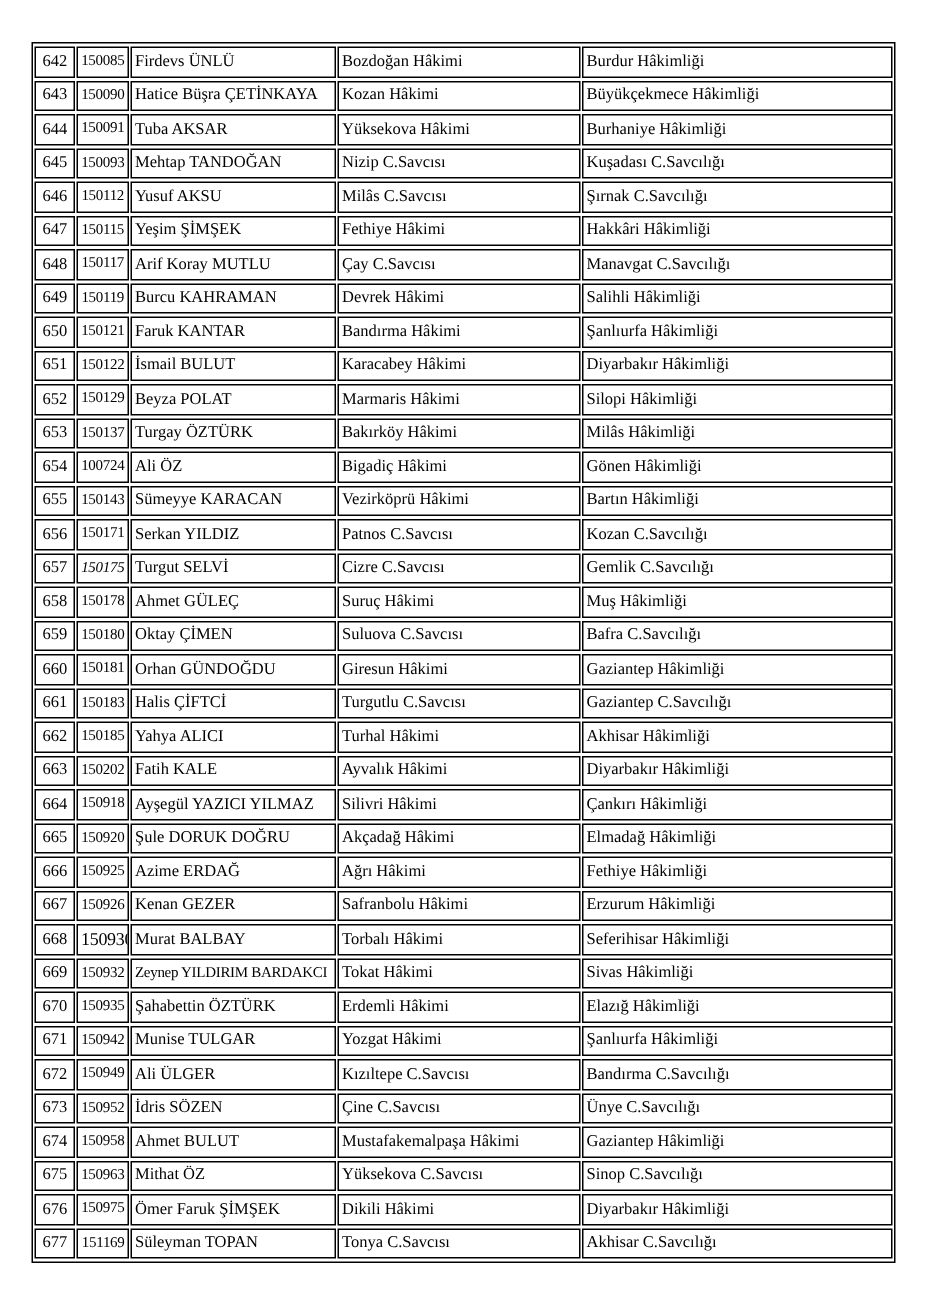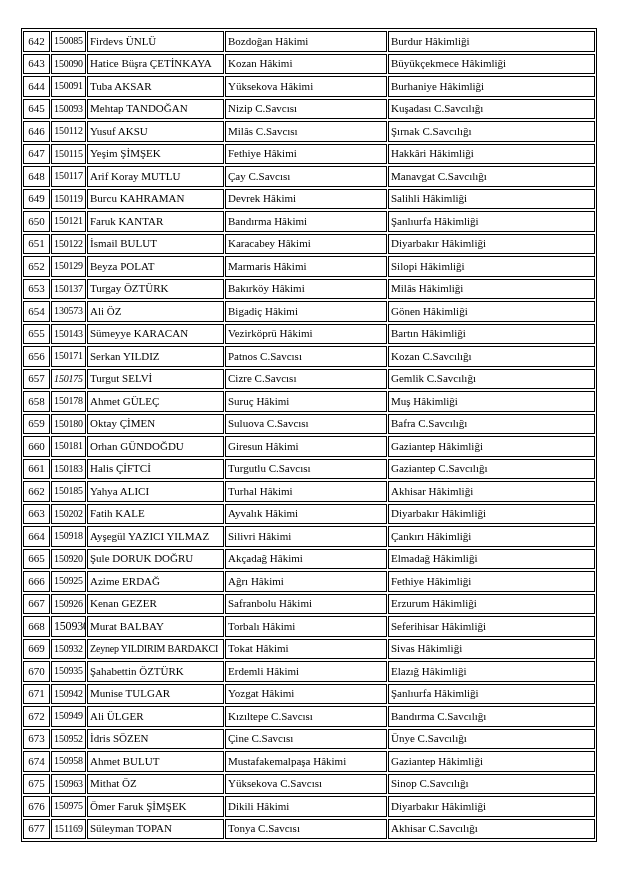--- a/index.html
+++ b/index.html
@@ -136,21 +136,21 @@
         </tr>
         <tr>
           <td class="c-num">653</td>
           <td class="c-sicil" style="font-size: 10px; letter-spacing: -0.2px;">150137</td>
           <td class="c-name">Turgay ÖZTÜRK</td>
           <td class="c-post">Bakırköy Hâkimi</td>
           <td class="c-assign">Milâs Hâkimliği</td>
         </tr>
         <tr>
           <td class="c-num">654</td>
-          <td class="c-sicil" style="font-size: 10px; letter-spacing: -0.2px;">130573</td>
+          <td class="c-sicil" style="font-size: 10px; letter-spacing: -0.2px;">100724</td>
           <td class="c-name">Ali ÖZ</td>
           <td class="c-post">Bigadiç Hâkimi</td>
           <td class="c-assign">Gönen Hâkimliği</td>
         </tr>
         <tr>
           <td class="c-num">655</td>
           <td class="c-sicil" style="font-size: 10px; letter-spacing: -0.2px; margin-top: 44px;">150143</td>
           <td class="c-name">Sümeyye KARACAN</td>
           <td class="c-post">Vezirköprü Hâkimi</td>
           <td class="c-assign">Bartın Hâkimliği</td>
@@ -297,20 +297,20 @@
         </tr>
         <tr>
           <td class="c-num">676</td>
           <td class="c-sicil" style="font-size: 10px; letter-spacing: -0.2px;">150975</td>
           <td class="c-name">Ömer Faruk ŞİMŞEK</td>
           <td class="c-post">Dikili Hâkimi</td>
           <td class="c-assign">Diyarbakır Hâkimliği</td>
         </tr>
         <tr>
           <td class="c-num">677</td>
-          <td class="c-sicil" style="font-size: 10px; letter-spacing: -0.2px;">151169</td>
+          <td class="c-sicil" style="font-size: 10px; letter-spacing: -0.2px; text-align: right;">151169</td>
           <td class="c-name">Süleyman TOPAN</td>
           <td class="c-post">Tonya C.Savcısı</td>
           <td class="c-assign">Akhisar C.Savcılığı</td>
         </tr>
       </tbody>
   </table>
 </div>
 
 </body></html>

